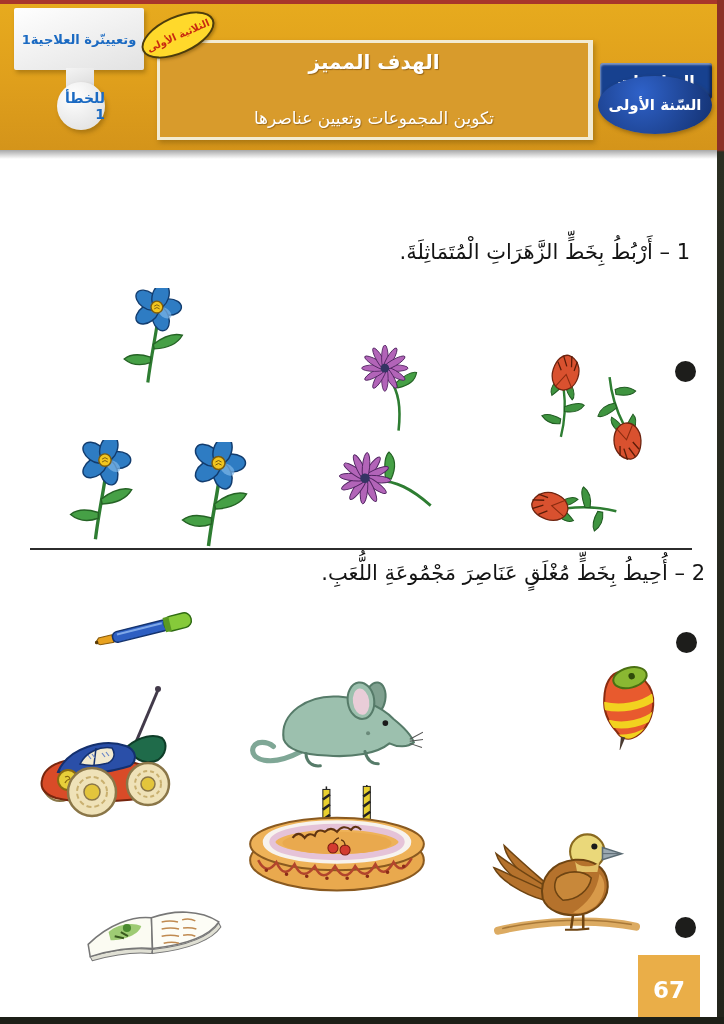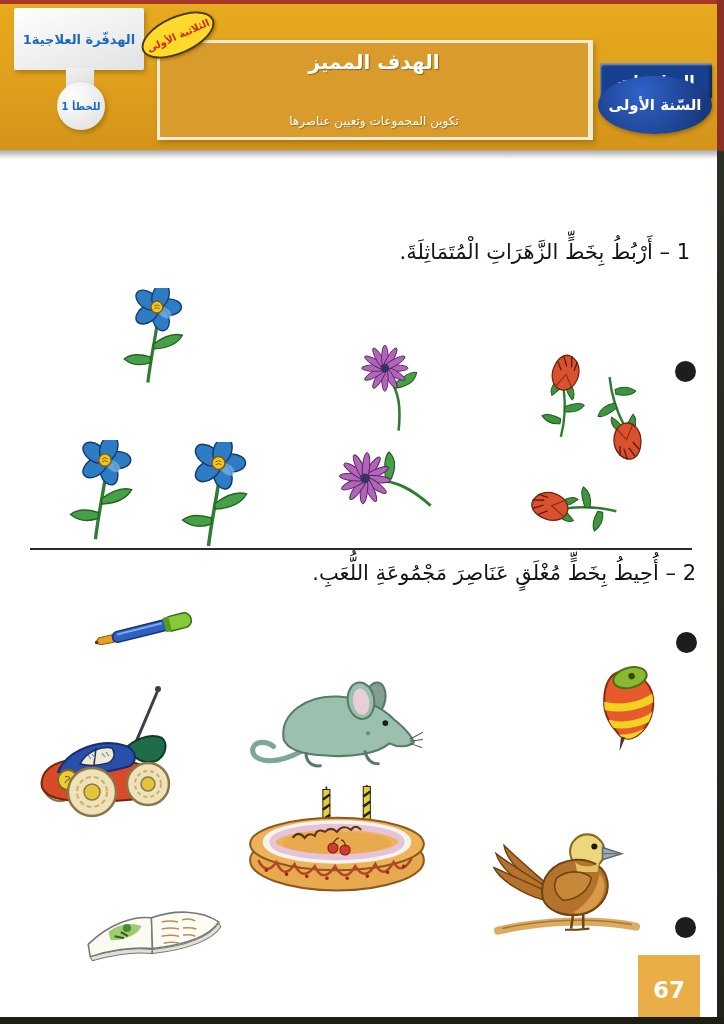--- a/index.html
+++ b/index.html
@@ -21,52 +21,52 @@
     background:linear-gradient(160deg,#ffffff,#e2e2e2);border-radius:2px;
     box-shadow:2px 3px 4px rgba(90,60,0,.35);
     display:flex;align-items:center;justify-content:center;
     color:#1b6ac2;font-weight:bold;font-size:13px;direction:rtl;text-align:center;padding:0 3px;}
   .memo-stem{position:absolute;left:66px;top:68px;width:28px;height:22px;
     background:linear-gradient(160deg,#f4f4f4,#d9d9d9);}
   .memo-circle{position:absolute;left:57px;top:82px;width:48px;height:48px;border-radius:50%;
     background:radial-gradient(circle at 35% 30%,#ffffff,#dcdcdc);
     box-shadow:2px 3px 4px rgba(90,60,0,.35);
     display:flex;align-items:center;justify-content:center;
-    color:#1b6ac2;font-weight:bold;font-size:10px;direction:rtl;}
+    color:#1b6ac2;font-weight:bold;font-size:14px;direction:rtl;}
 
   
   .ribbon{position:absolute;left:139px;top:16px;width:74px;height:34px;border-radius:50%;
     background:#ffd92b;border:2px solid #4c3c0c;transform:rotate(-24deg);
     display:flex;align-items:center;justify-content:center;
     color:#c82a10;font-weight:bold;font-size:10px;direction:rtl;z-index:8;
     box-shadow:1px 2px 3px rgba(90,60,0,.4);}
 
   
   .topic-table{position:absolute;left:157px;top:40px;width:430px;height:94px;
     background:#d89b2c;border:3px solid #f3ebd2;box-shadow:2px 3px 5px rgba(90,60,0,.35);
     display:flex;flex-direction:row;}
   .cell{flex:1;display:flex;flex-direction:column;align-items:center;justify-content:space-between;
     padding:7px 4px 9px 4px;direction:rtl;}
   .cell-left{border-right:2px solid #f3ebd2;align-items:center;}
   .cell-title{color:#ffffff;font-weight:bold;font-size:20px;text-shadow:1px 1px 1px rgba(90,50,0,.5);}
-  .cell-sub{color:#ffffff;font-size:12px;text-shadow:1px 1px 1px rgba(90,50,0,.45);}
+  .cell-sub{color:#ffffff;font-size:17px;text-shadow:1px 1px 1px rgba(90,50,0,.45);}
 
   
   .btn-rect{position:absolute;left:600px;top:28px;width:112px;height:36px;background:#17418f;
     border-radius:3px;box-shadow:inset 1px 2px 2px rgba(255,255,255,.45), inset -2px -3px 3px rgba(0,0,20,.5), 1px 2px 3px rgba(80,50,0,.4);
     display:flex;align-items:center;justify-content:center;color:#fff;font-weight:bold;font-size:16px;direction:rtl;margin-top:35px;}
   .btn-oval{position:absolute;left:598px;top:76px;width:114px;height:58px;border-radius:50%;
     background:radial-gradient(circle at 38% 30%,#2f62c9,#122f6d);
     box-shadow:1px 2px 4px rgba(80,50,0,.45);
     display:flex;align-items:center;justify-content:center;color:#fff;font-weight:bold;font-size:15px;direction:rtl;}
 
   
   .ex-text{position:absolute;direction:rtl;color:#141414;font-size:21px;letter-spacing:.2px;}
   .ex1{top:218px;right:34px;margin-top:22px;}
-  .ex2{top:561px;right:28px;}
+  .ex2{top:561px;right:19px;}
 
   .divider{position:absolute;top:548px;left:30px;width:662px;height:2px;background:#2c2c2c;}
 
   
   .dot{position:absolute;width:21px;height:21px;border-radius:50%;background:#1d1d1b;}
   .dot1{left:675px;top:361px;}
   .dot2{left:676px;top:632px;}
   .dot3{left:675px;top:917px;}
 
   
@@ -74,21 +74,21 @@
     display:flex;align-items:center;justify-content:center;color:#ffffff;font-weight:bold;font-size:23px;}
 
   .art{position:absolute;}
 </style>
 </head>
 <body>
 
 <div class="page">
 
   <div class="header">
-    <div class="memo-rect">الهدفّرة العلاجية1</div>
+    <div class="memo-rect">وتعيينّرة العلاجية1</div>
     <div class="memo-stem"></div>
     <div class="memo-circle">للخطأ 1</div>
 
     <div class="ribbon">الثلاثية الأولى</div>
 
     <div class="topic-table">
       <div class="cell cell-left">
         <div class="cell-title">الهدف المميز</div>
         <div class="cell-sub">تكوين المجموعات وتعيين عناصرها</div>
       </div>

